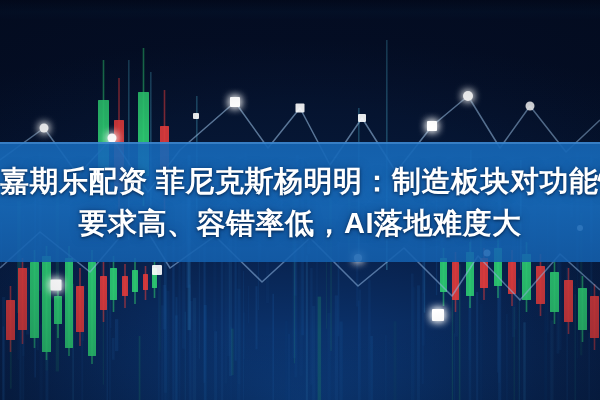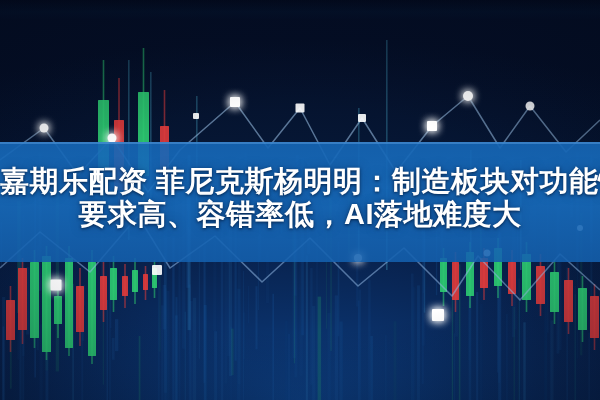--- a/index.html
+++ b/index.html
@@ -68,21 +68,21 @@
     letter-spacing: 0.5px;
     text-shadow: 0 1px 3px rgba(0,20,50,0.75), 0 0 10px rgba(8,40,90,0.5);
     white-space: nowrap;
   }
   .line1 {
     top: 163px;
     font-size: 29px;
     line-height: 36px;
   }
   .line2 {
-    top: 196px;
+    top: 205px;
     font-size: 29px;
     line-height: 36px;
   }
 </style>
 </head>
 <body>
 
 <div id="banner">
 
   <div class="bg-base"></div>

